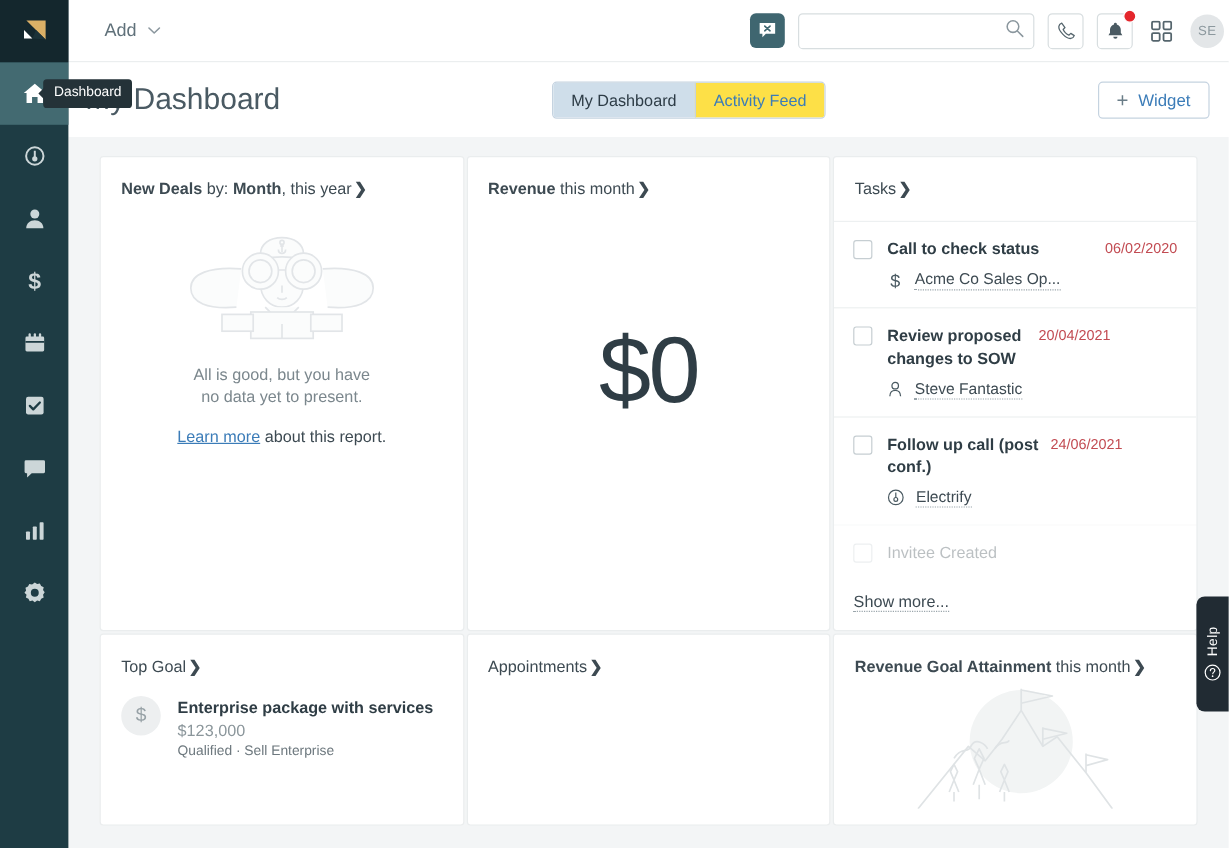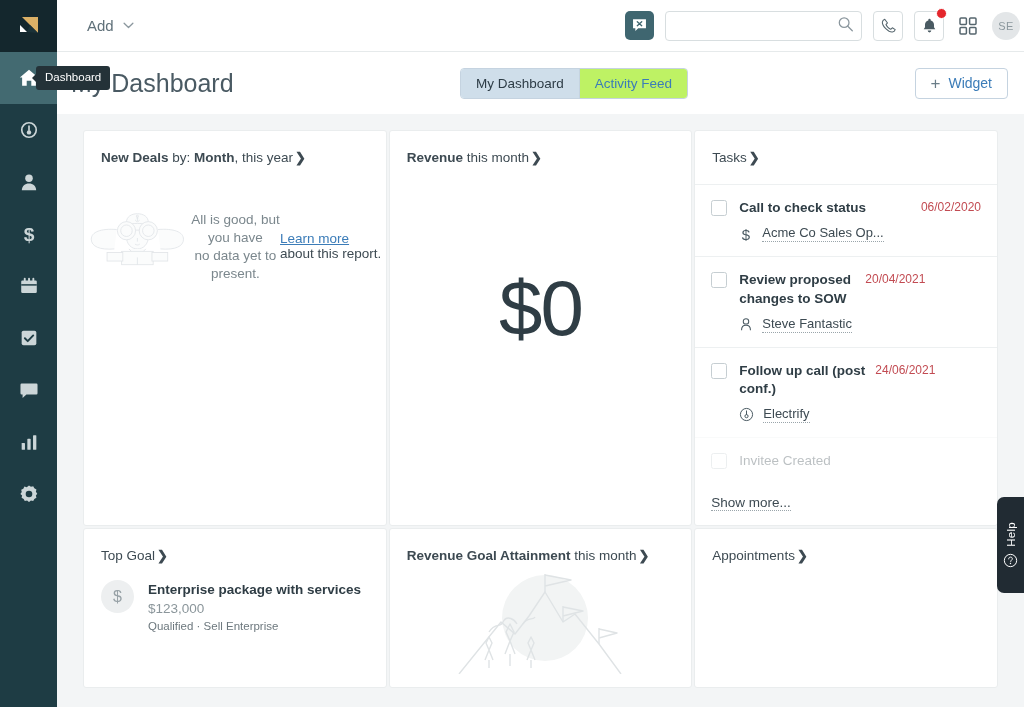--- a/index.html
+++ b/index.html
@@ -134,21 +134,21 @@
   .hdr-spacer { flex: 1 1 auto; }
   .tabs {
     display: flex;
     border: 1px solid #c5d3e0; border-radius: 4px;
     overflow: hidden; height: 31px;
   }
   .tab {
     padding: 0 15px; height: 29px;
     display: flex; align-items: center;
     font-size: 13.5px; cursor: pointer;
-    background: #bef264; color: #3b7cb8;
+    background: #fde047; color: #3b7cb8;
     white-space: nowrap;
   }
   .tab.active { background: #cfdeea; color: #2d3c46; }
   .tab + .tab { border-left: 1px solid #c5d3e0; }
   .widget-btn {
     display: flex; align-items: center; gap: 8px;
     height: 31px; padding: 0 15px;
     border: 1px solid #c5d3e0; border-radius: 4px;
     background: #fff; color: #3b7cb8; font-size: 14px;
     cursor: pointer; white-space: nowrap;
@@ -178,21 +178,21 @@
   .card-title {
     font-size: 13.5px; color: #3d4a52;
     padding: 19px 0 0 17px;
     line-height: 1.2;
   }
   .card-title .b { font-weight: bold; }
   .card-title .chev { font-weight: bold; font-size: 13px; margin-left: 2px; }
 
   
   .empty {
-    display: flex; flex-direction: row; align-items: center;
+    display: flex; flex-direction: column; align-items: center;
     margin-top: 24px;
   }
   .empty-text {
     margin-top: 18px; text-align: center;
     font-size: 13.5px; color: #7b878d; line-height: 1.35;
   }
   .empty-link-row { margin-top: 15px; font-size: 13.5px; color: #3d4a52; }
   .link { color: #3b7cb8; text-decoration: underline; cursor: pointer; }
 
   
@@ -567,20 +567,26 @@
           </div>
           <div class="deal-row">
             <div class="deal-avatar">$</div>
             <div>
               <div class="deal-name">
                 <span>Enterprise package with services</span>
                 <span class="deal-amount">$123,000</span>
               </div>
               <div class="deal-sub">Qualified · Sell Enterprise</div>
             </div>
+          </div>
+        </div>
+
+        <div class="card card-h2">
+          <div class="card-title">
+            <span>Appointments</span><span class="chev">❯</span>
           </div>
         </div>
 
         <div class="card card-h2">
           <div class="card-title">
             <span class="b">Revenue Goal Attainment</span><span> this month</span><span class="chev">❯</span>
           </div>
           <div style="display:flex;justify-content:center;margin-top:6px">
             <svg width="182" height="104" viewBox="0 0 182 104">
               <circle cx="96" cy="48" r="43" fill="#f2f4f4"></circle>
@@ -592,26 +598,20 @@
                 <path d="M40 62 c6 -10 12 -4 14 -10 c4 -8 12 -2 14 2"></path>
                 <path d="M74 54 c5 -8 10 -3 12 -7"></path>
                 <path d="M36 90 l4 -10 l4 10 M40 80 l-3 -7 l3 -6 l3 6 l-3 7 M40 90 v8"></path>
                 <path d="M56 84 l5 -13 l5 13 M61 71 l-4 -9 l4 -8 l4 8 l-4 9 M61 84 v12"></path>
                 <path d="M78 90 l4 -10 l4 10 M82 80 l-3 -7 l3 -6 l3 6 l-3 7 M82 90 v8"></path>
               </g>
             </svg>
           </div>
         </div>
 
-        <div class="card card-h2">
-          <div class="card-title">
-            <span>Appointments</span><span class="chev">❯</span>
-          </div>
-        </div>
-
       </div>
     </div>
   </div>
 
   <div class="help-tab">
     <span class="help-text">Help</span>
     <svg width="15" height="15" viewBox="0 0 18 18">
       <circle cx="9" cy="9" r="7.4" stroke="#ffffff" stroke-width="1.2" fill="none"></circle>
       <path d="M6.8 7.1 c0 -1.4 1 -2.2 2.2 -2.2 c1.3 0 2.2 .8 2.2 2 c0 1.6 -2 1.6 -2 3.2" stroke="#ffffff" stroke-width="1.2" fill="none" stroke-linecap="round"></path>
       <circle cx="9" cy="12.6" r="0.85" fill="#ffffff"></circle>

